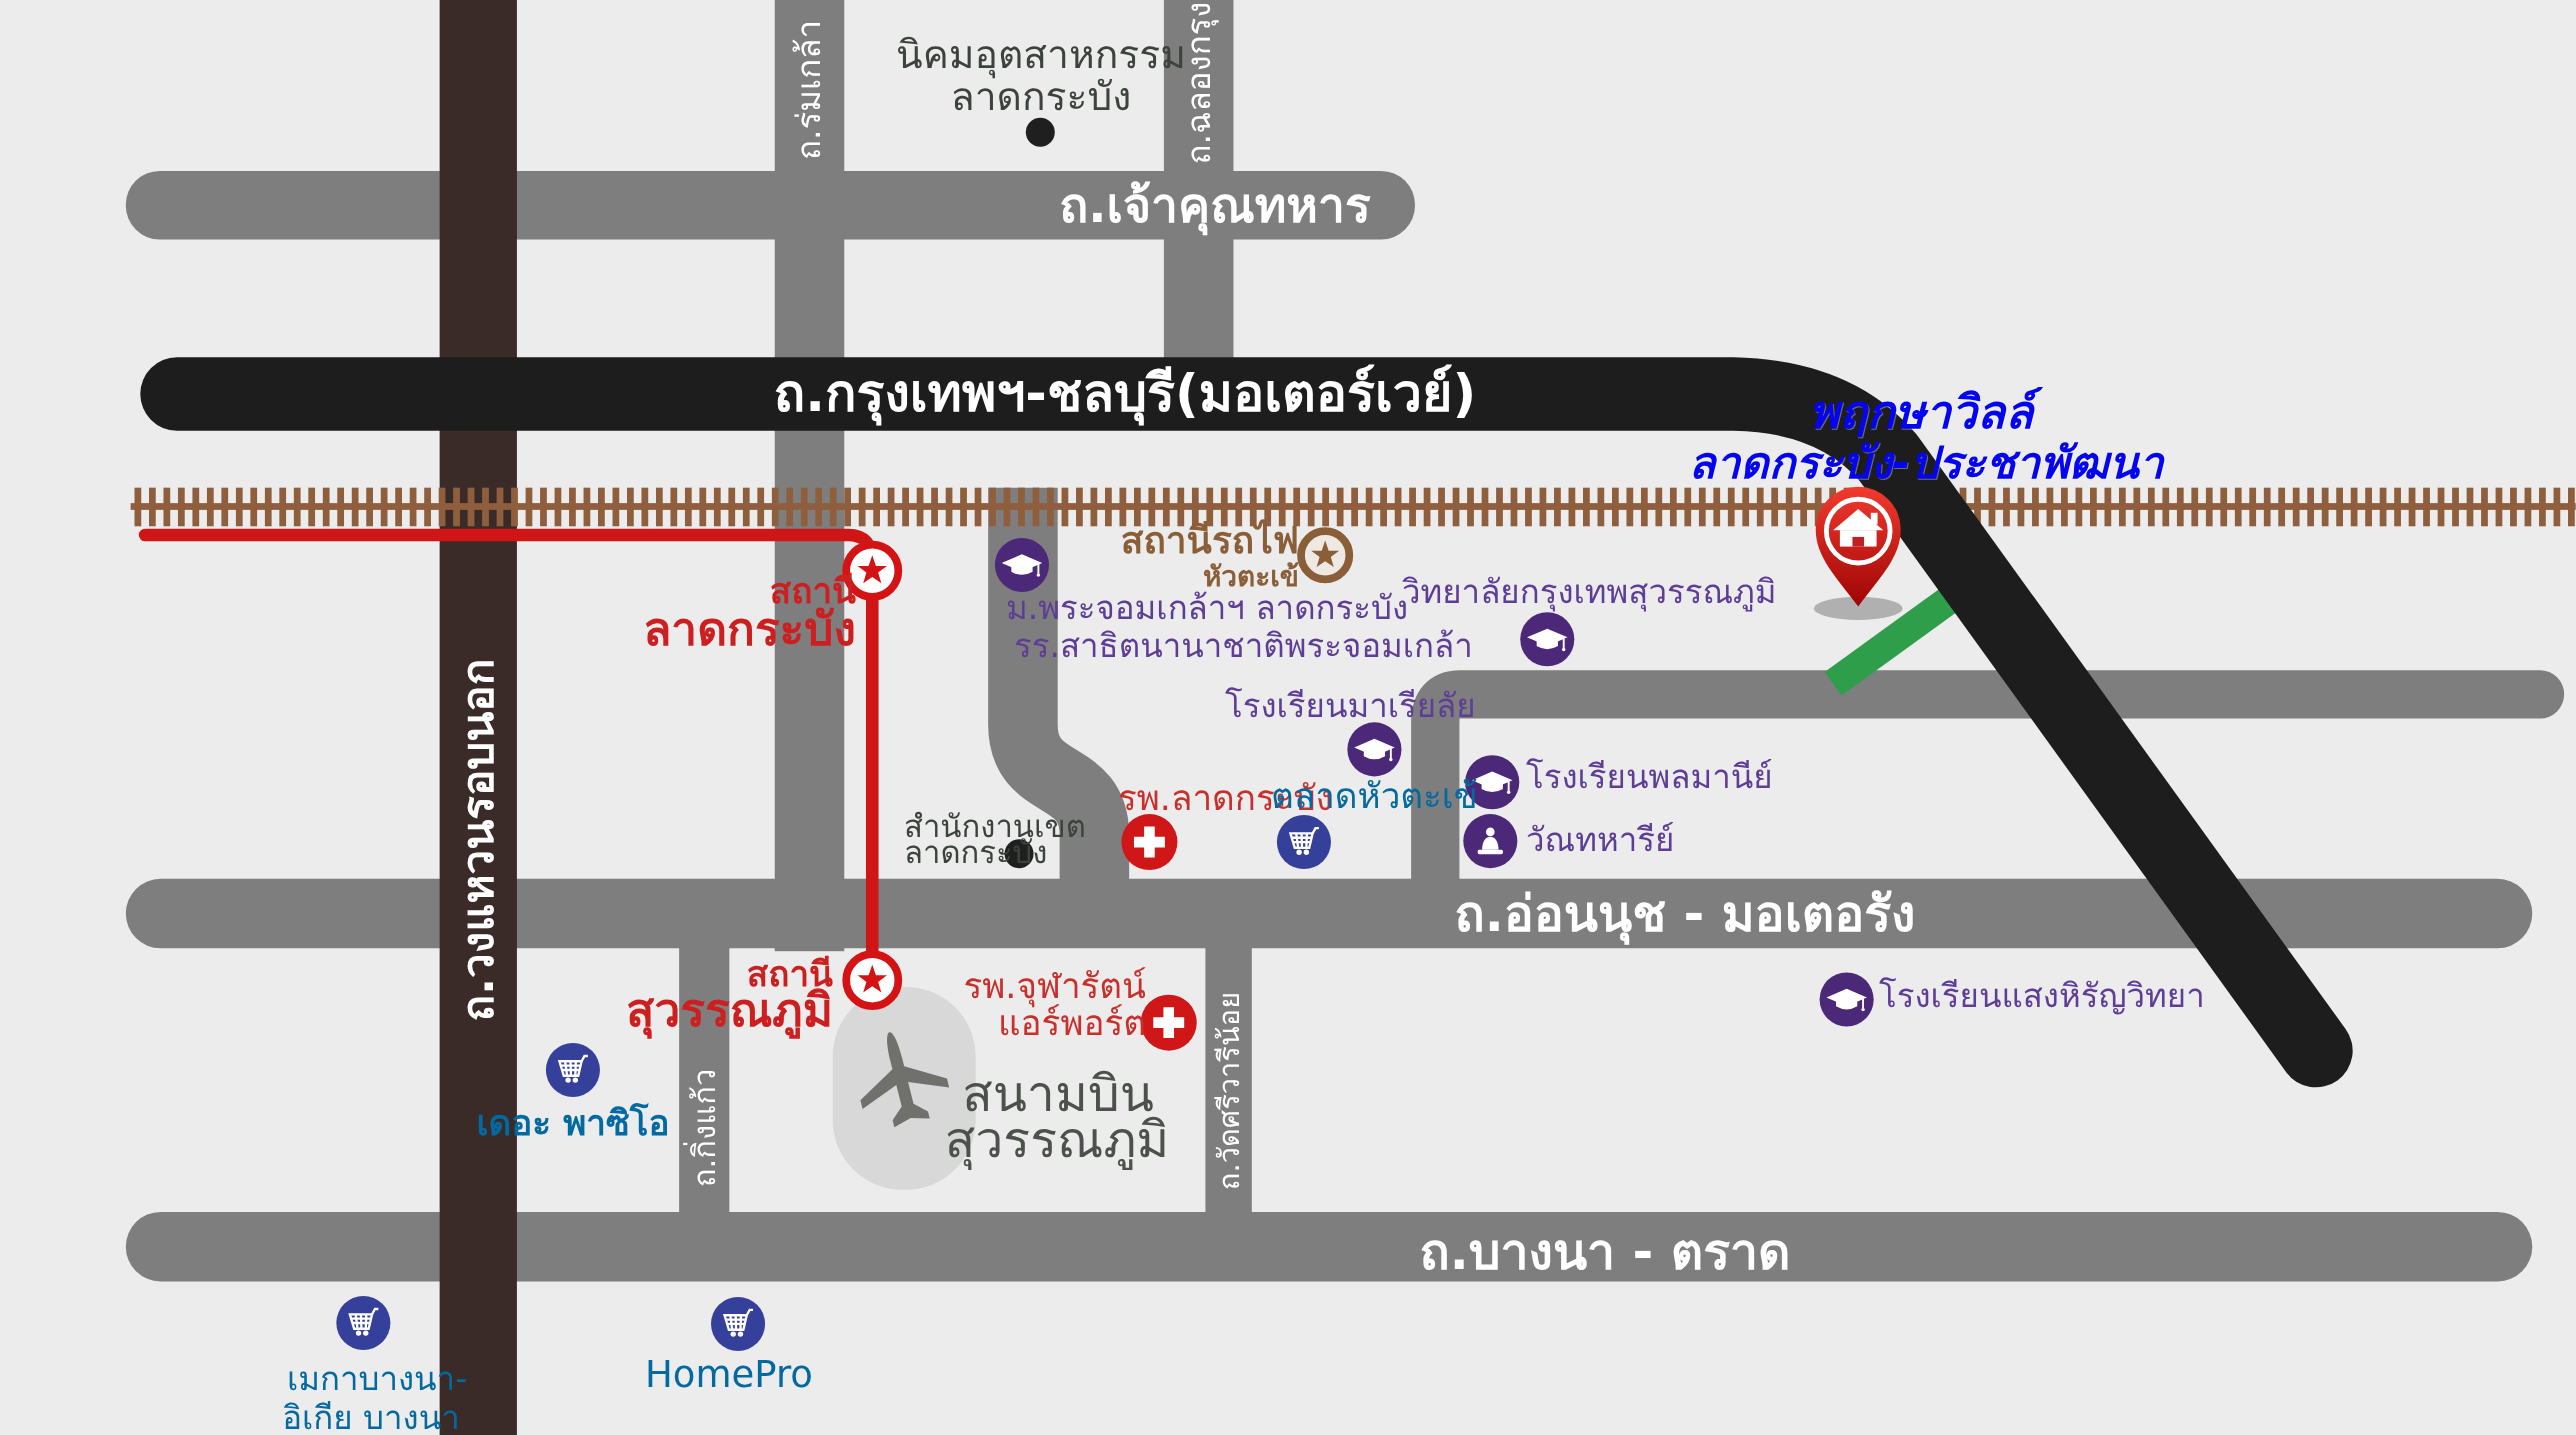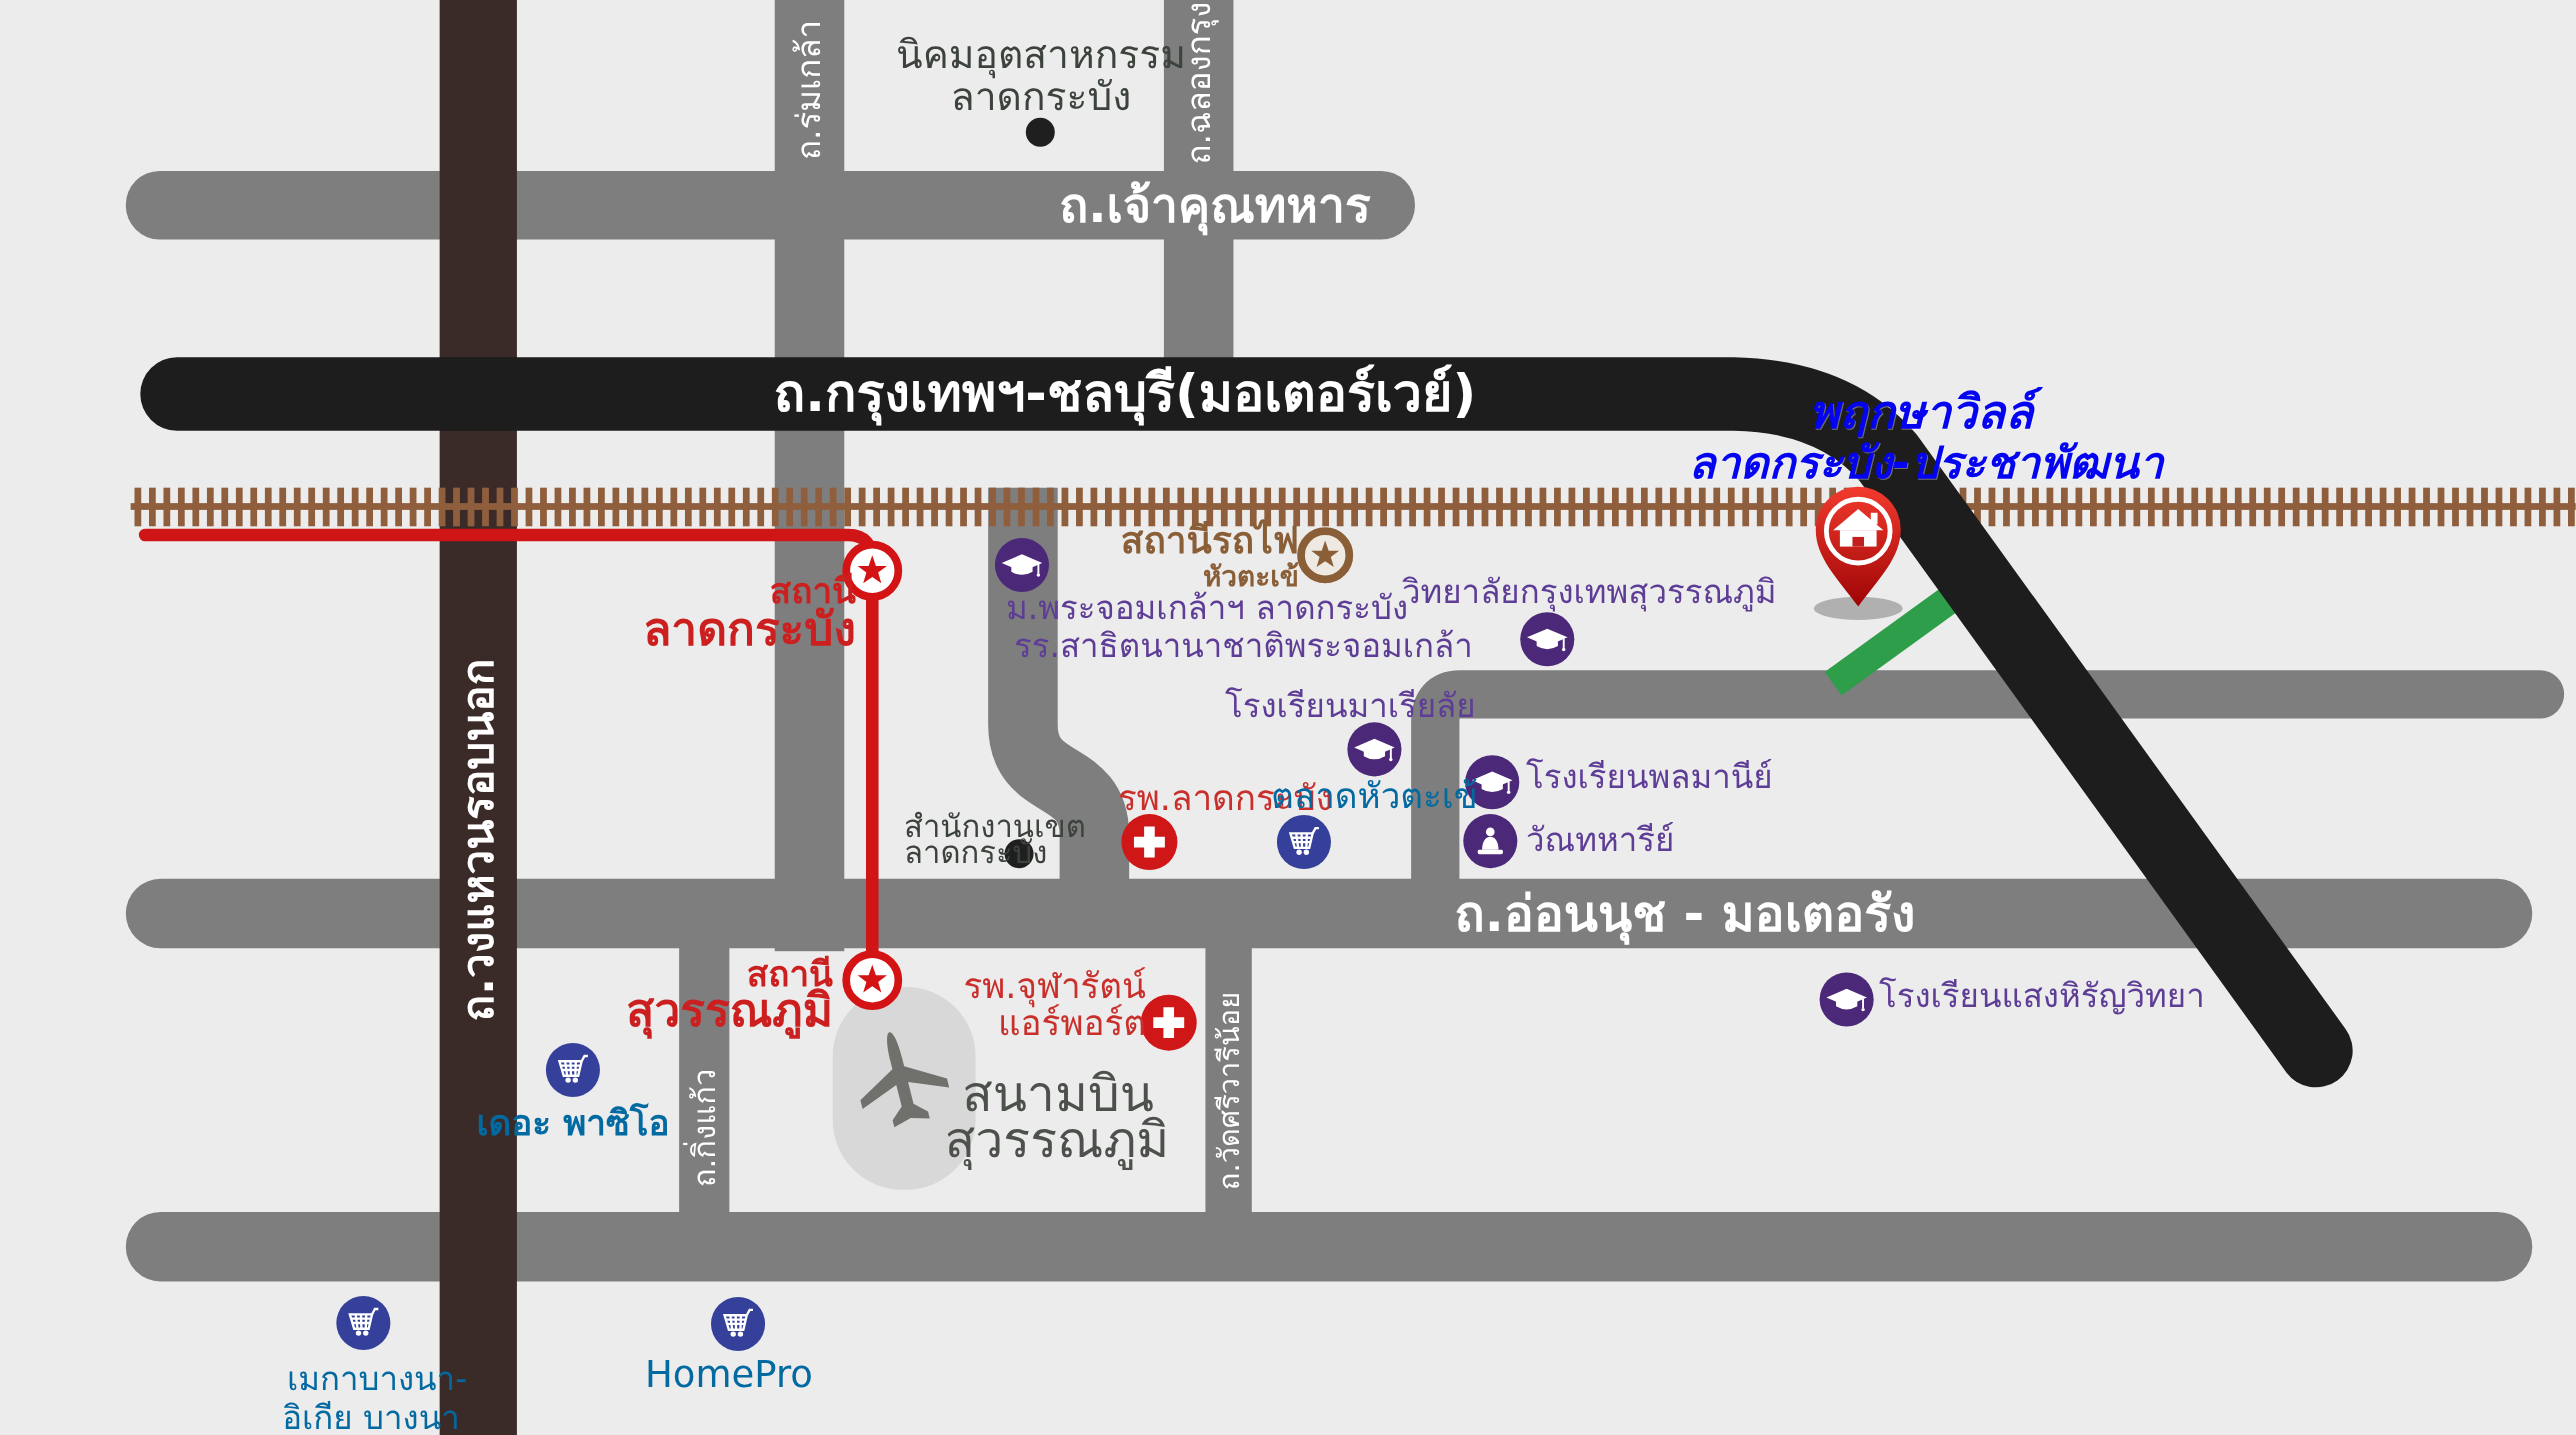--- a/index.html
+++ b/index.html
@@ -142,20 +142,21 @@
       <rect x="1918" y="556" width="12" height="10" fill="#c02020"></rect>
     </g>
   </svg>
 
   <div class="t vlbl white bold" style="left:478px;top:840px;font-size:44px;">ถ.วงแหวนรอบนอก</div>
   <div class="t vlbl white" style="left:809px;top:90px;font-size:33px;">ถ.ร่มเกล้า</div>
   <div class="t vlbl white" style="left:1199px;top:83px;font-size:33px;">ถ.ฉลองกรุง</div>
   <div class="t clbl white bold" style="left:1125px;top:393px;font-size:52px;">ถ.กรุงเทพฯ-ชลบุรี(มอเตอร์เวย์)</div>
   <div class="t clbl white bold" style="left:1215px;top:205px;font-size:48px;">ถ.เจ้าคุณทหาร</div>
   <div class="t clbl white bold" style="left:1685px;top:914px;font-size:50px;">ถ.อ่อนนุช - มอเตอรัง</div>
+  <div class="t clbl white bold" style="left:1605px;top:1252px;font-size:50px;">ถ.บางนา - ตราด</div>
   <div class="t vlbl white" style="left:704px;top:1128px;font-size:31px;">ถ.กิ่งแก้ว</div>
   <div class="t vlbl white" style="left:1229px;top:1091px;font-size:29px;">ถ.วัดศรีวารีน้อย</div>
 
   <div class="t clbl proj" style="left:1921px;top:412px;font-size:46px;">พฤกษาวิลล์</div>
   <div class="t clbl proj" style="left:1926px;top:463px;font-size:44px;">ลาดกระบัง-ประชาพัฒนา</div>
 
   <div class="t clbl dark" style="left:1041px;top:55px;font-size:39px;">นิคมอุตสาหกรรม</div>
   <div class="t clbl dark" style="left:1041px;top:97px;font-size:39px;">ลาดกระบัง</div>
 
   <div class="t rlbl red bold" style="left:856px;top:591px;font-size:35px;">สถานี</div>

